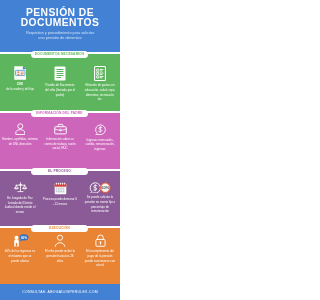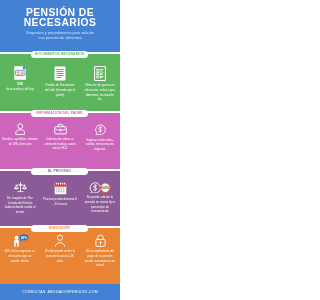--- a/index.html
+++ b/index.html
@@ -38,21 +38,21 @@
             text-align:center;color:#ffffff;font-size:3.5px;letter-spacing:0.25px;}
 </style>
 </head>
 <body>
 
 <div class="page">
 
   <div class="sec" id="hero"></div>
   <div class="title">
     <div>PENSIÓN DE</div>
-    <div>NECESARIOS</div>
+    <div>DOCUMENTOS</div>
   </div>
   <div class="sub">
     <div>Requisitos y procedimiento para solicitar</div>
     <div>una pensión de alimentos</div>
   </div>
 
   <div class="sec" id="s0"></div>
   <div class="band" style="top:52.2px"></div>
   <div class="pill" style="top:50.9px;color:#5db55d">DOCUMENTOS NECESARIOS</div>
 

